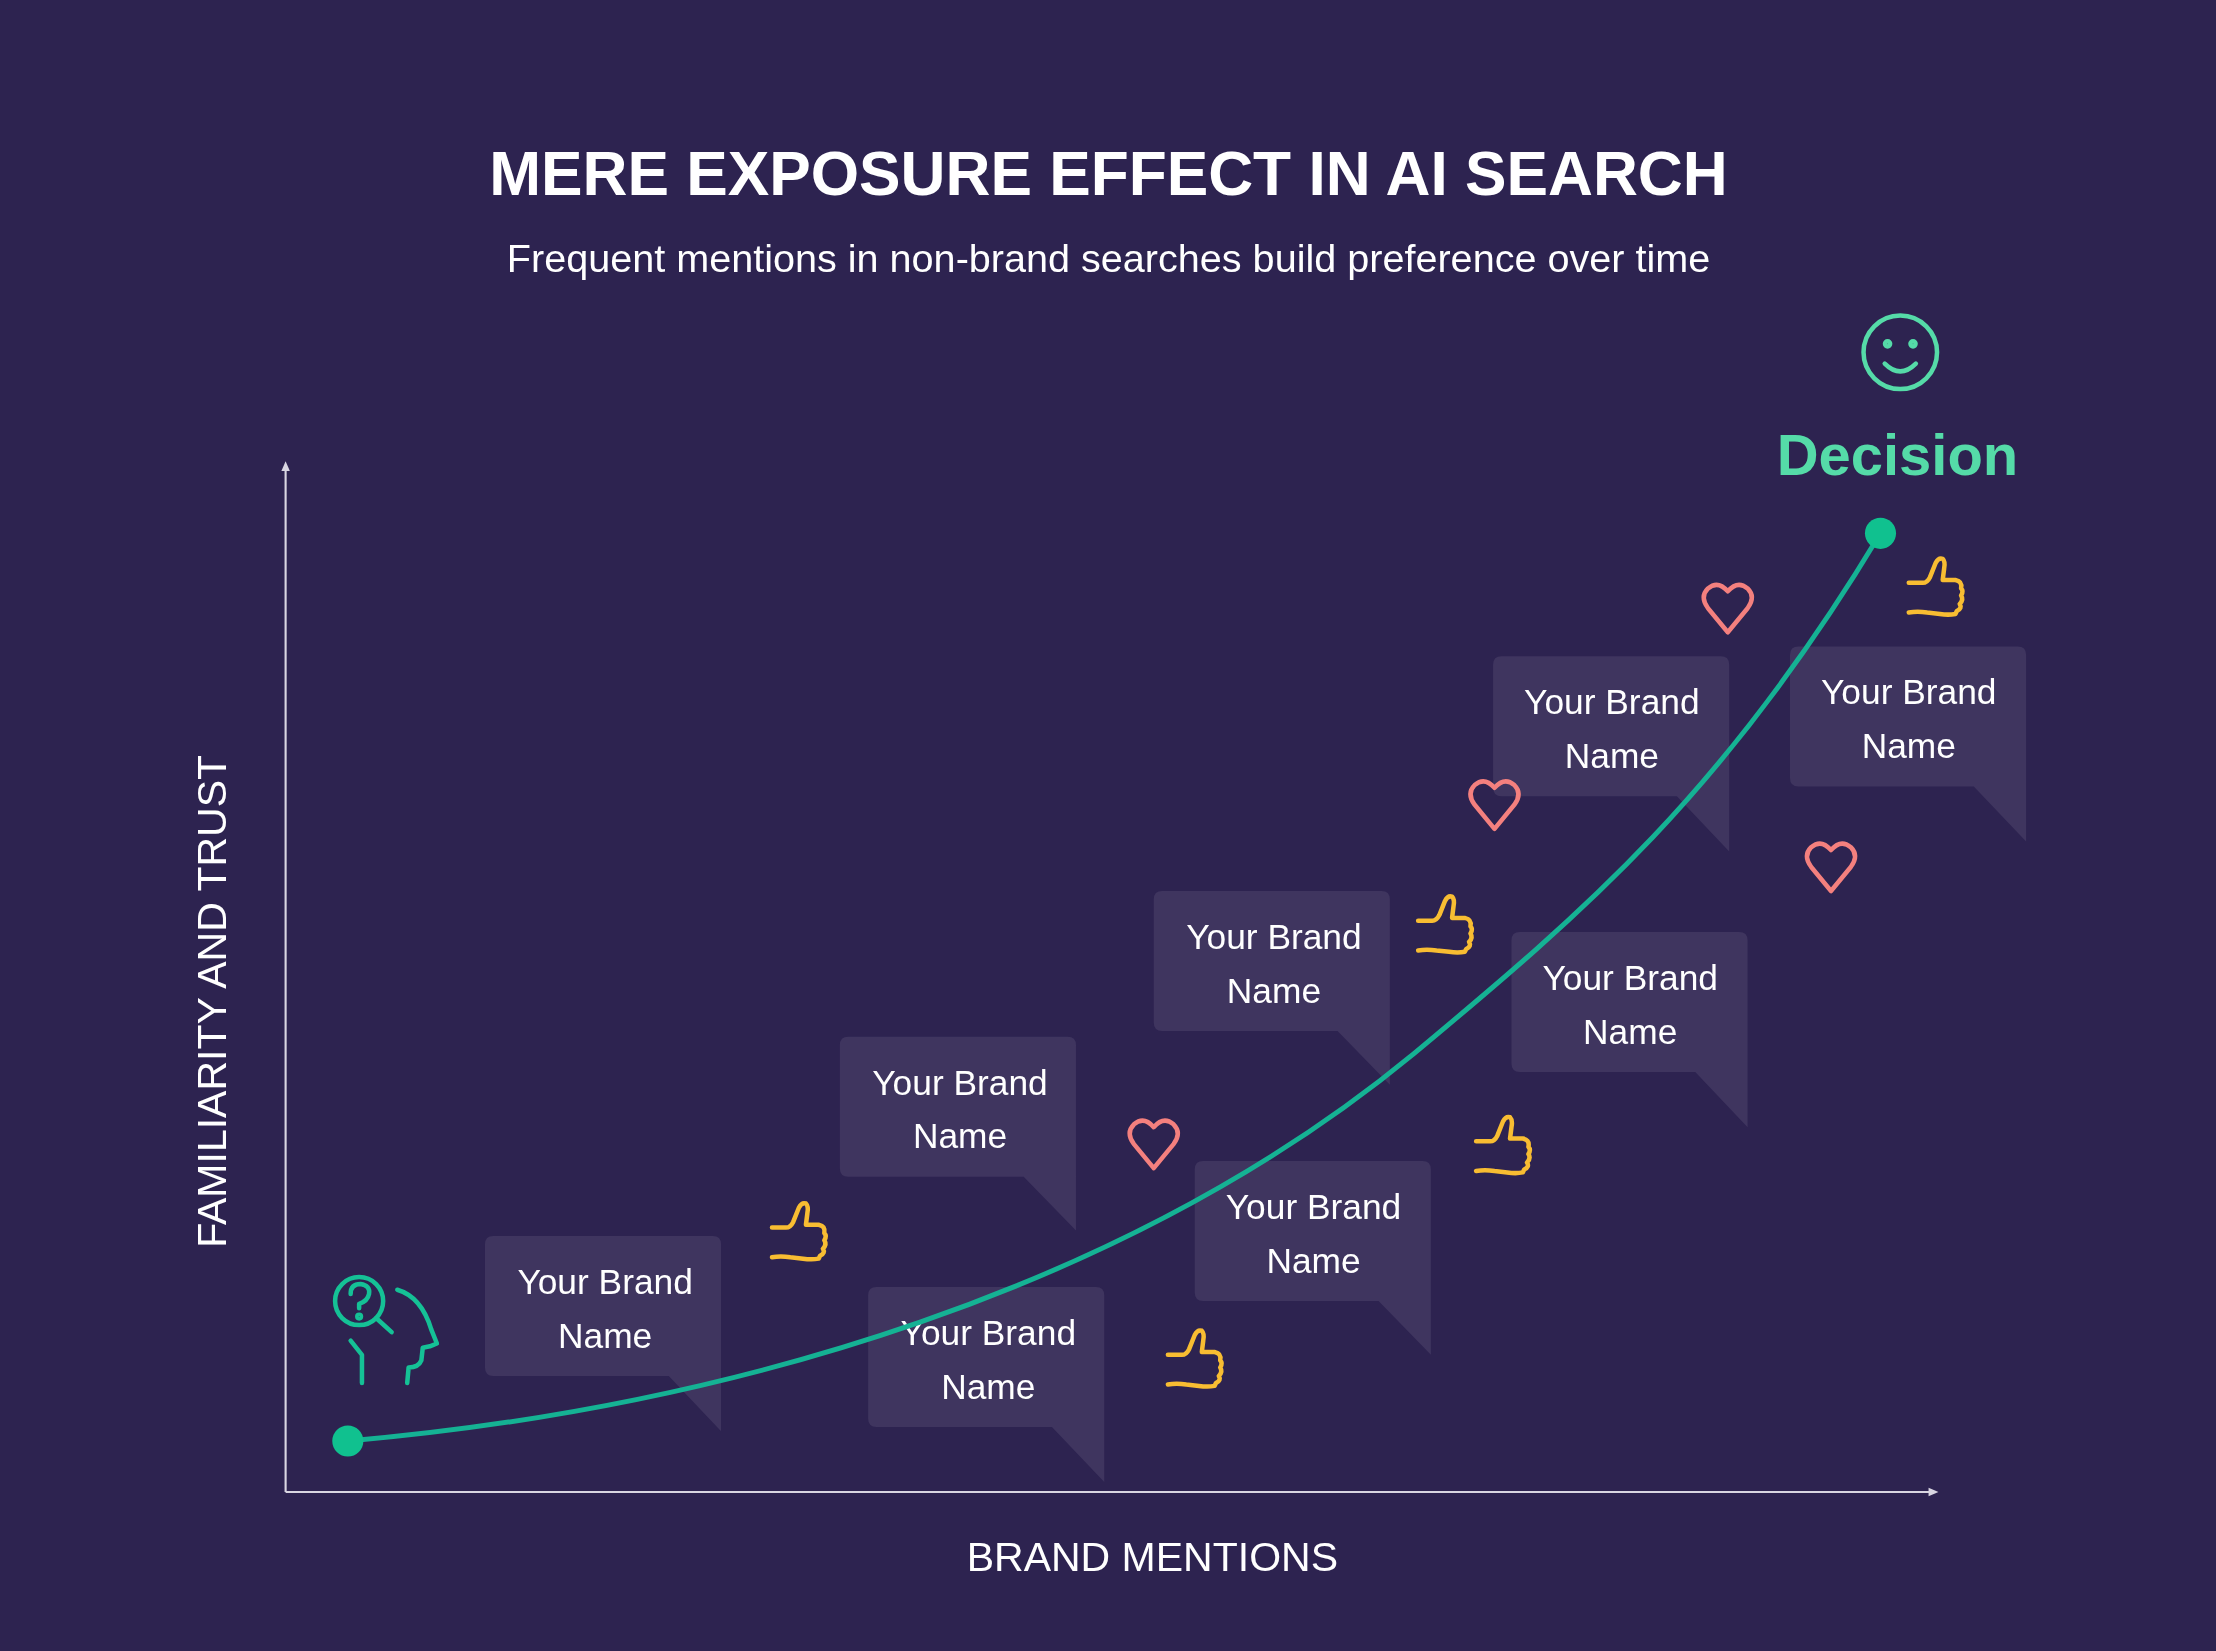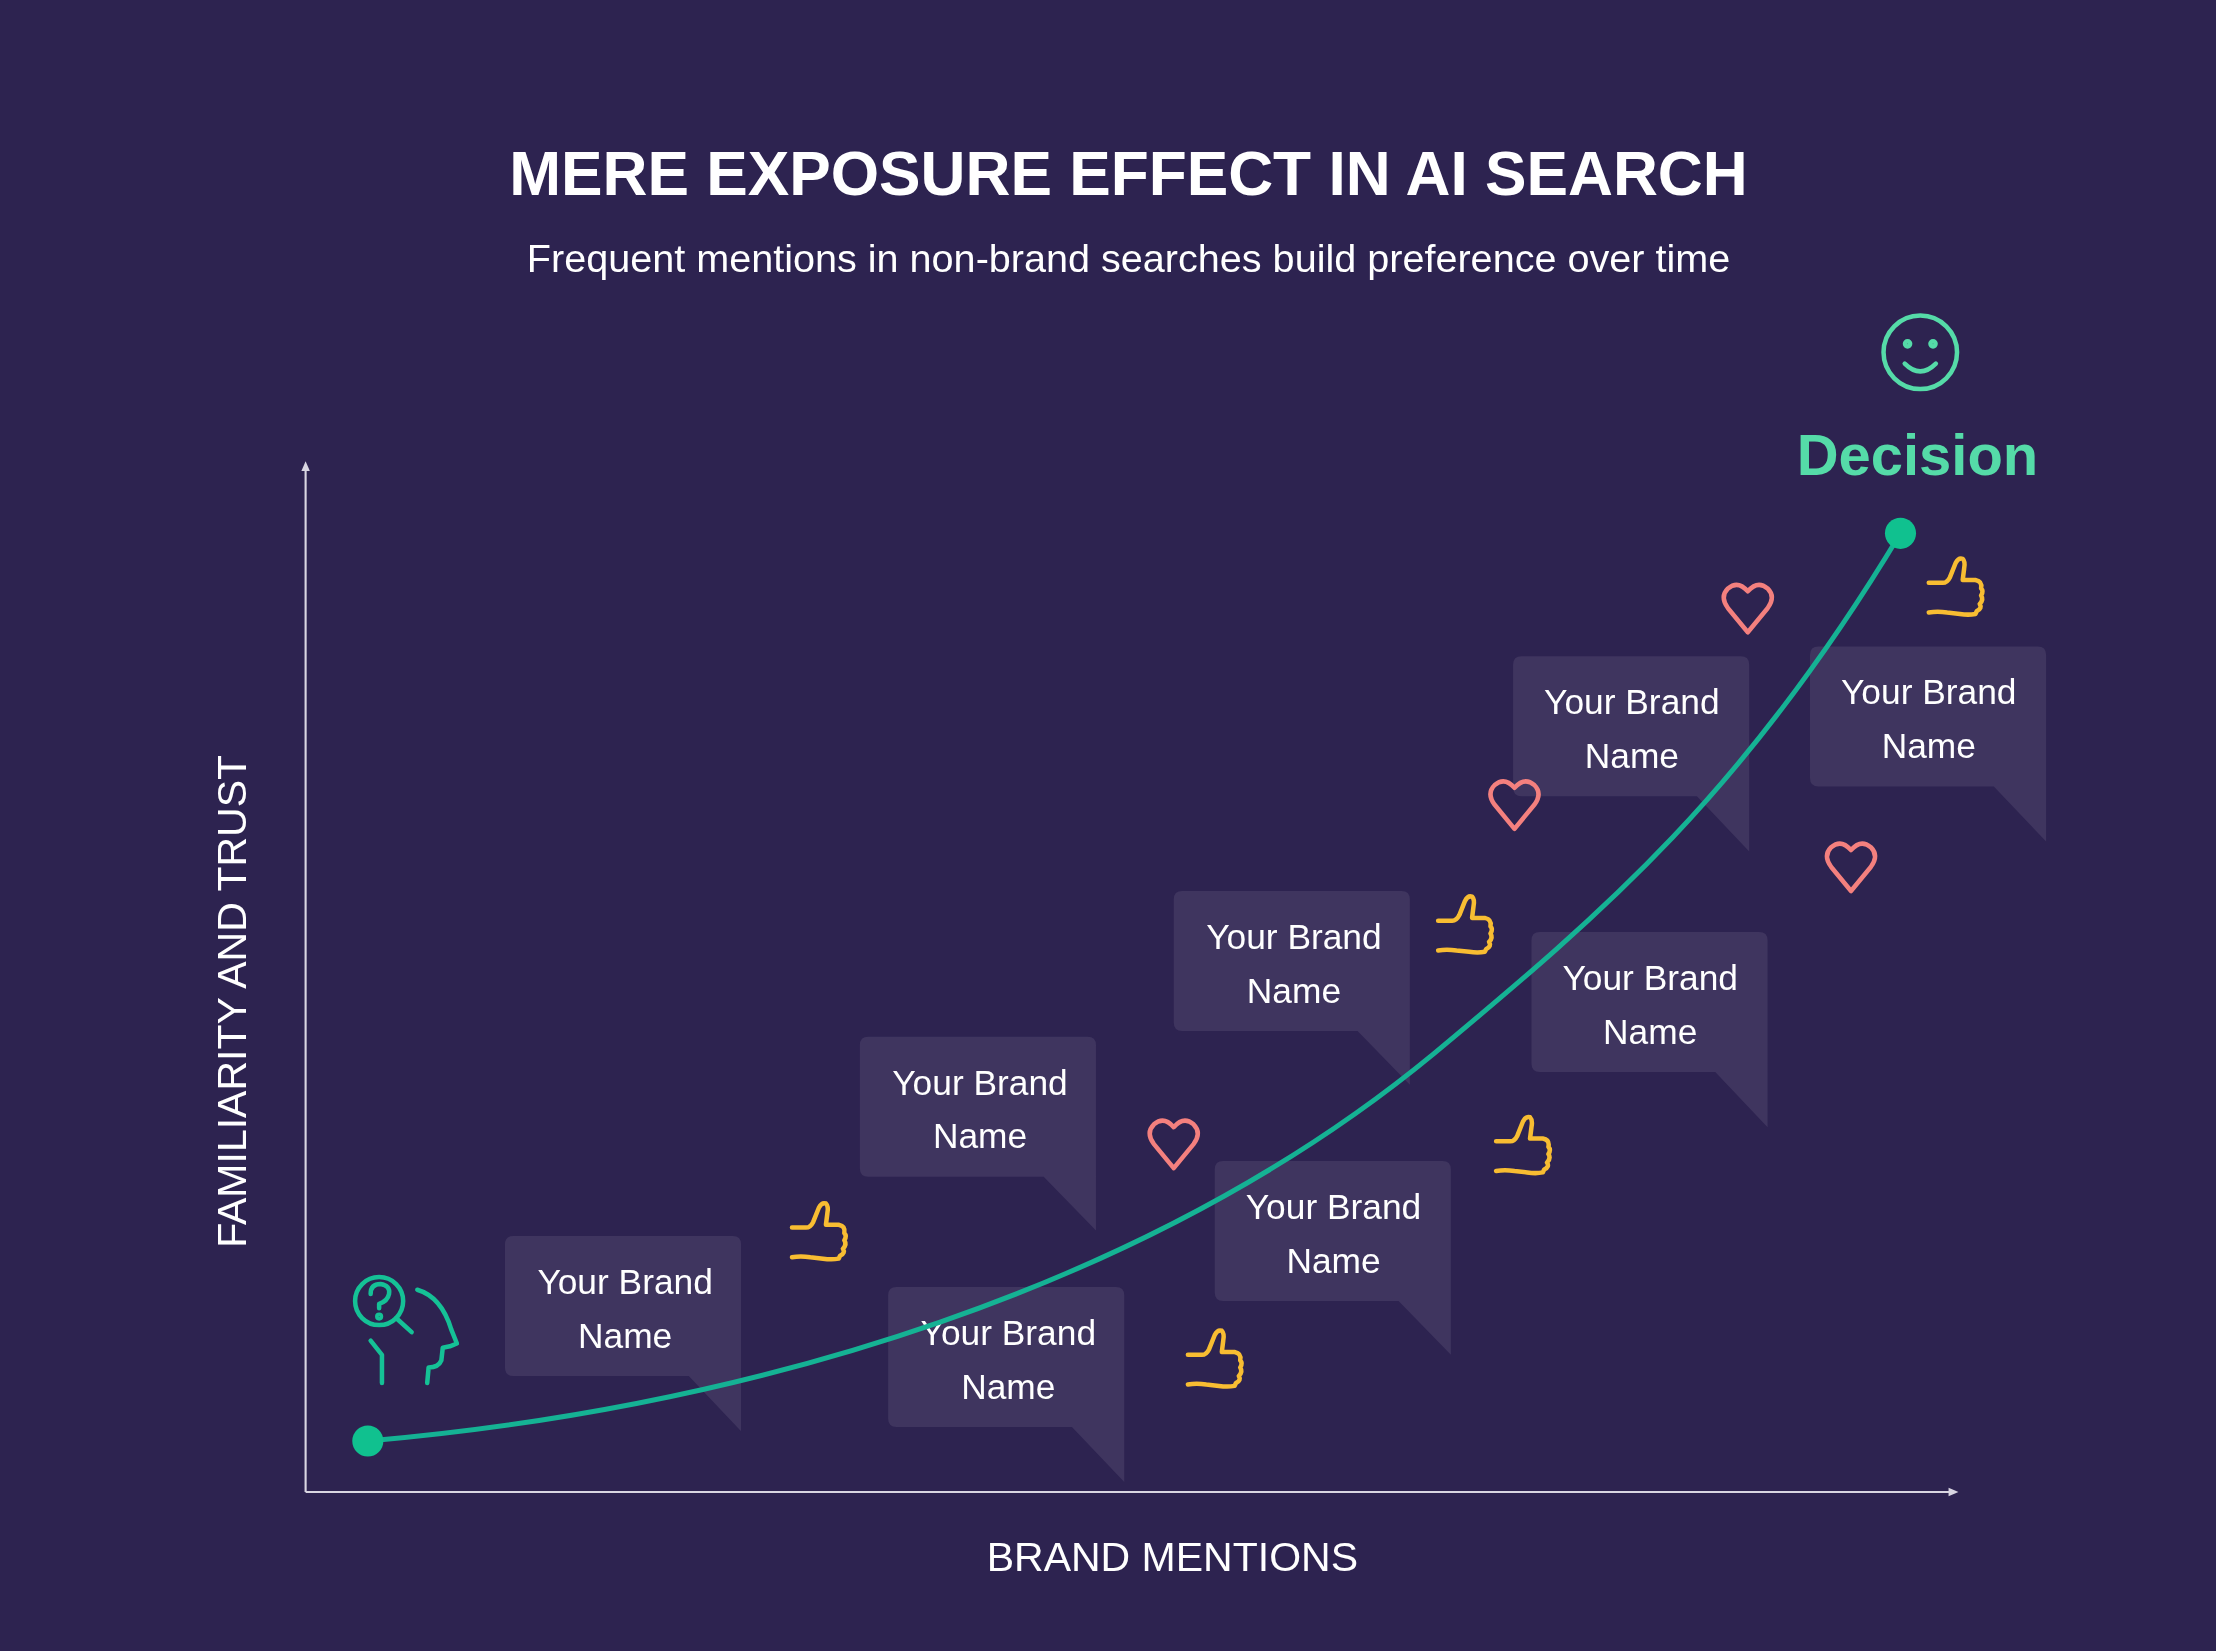--- a/index.html
+++ b/index.html
@@ -1,17 +1,17 @@
 <!DOCTYPE html>
 <html style="font-size:14px"><head>
 <meta charset="utf-8">
 <style>
   html, body { margin: 0; padding: 0; background: #2d2350; }
   body { width: 2217px; height: 1652px; overflow: hidden; }
-  #stage { position: relative; width: 2080px; height: 1652px; background: #2d2350; margin-left: 20px; }
+  #stage { position: relative; width: 2080px; height: 1652px; background: #2d2350; }
   svg { display: block; }
   .title { font-family: "Liberation Sans", "DejaVu Sans", sans-serif; font-weight: 700; fill: #ffffff; }
   .subtitle { font-family: "Liberation Sans", "DejaVu Sans", sans-serif; fill: #ffffff; }
   .axis-label { font-family: "Liberation Sans", "DejaVu Sans", sans-serif; fill: #ffffff; }
   .bubble-text { font-family: "Liberation Sans", "DejaVu Sans", sans-serif; fill: #ffffff; }
   .decision { font-family: "Liberation Sans", "DejaVu Sans", sans-serif; font-weight: 700; }
 </style>
 </head>
 <body>
 

